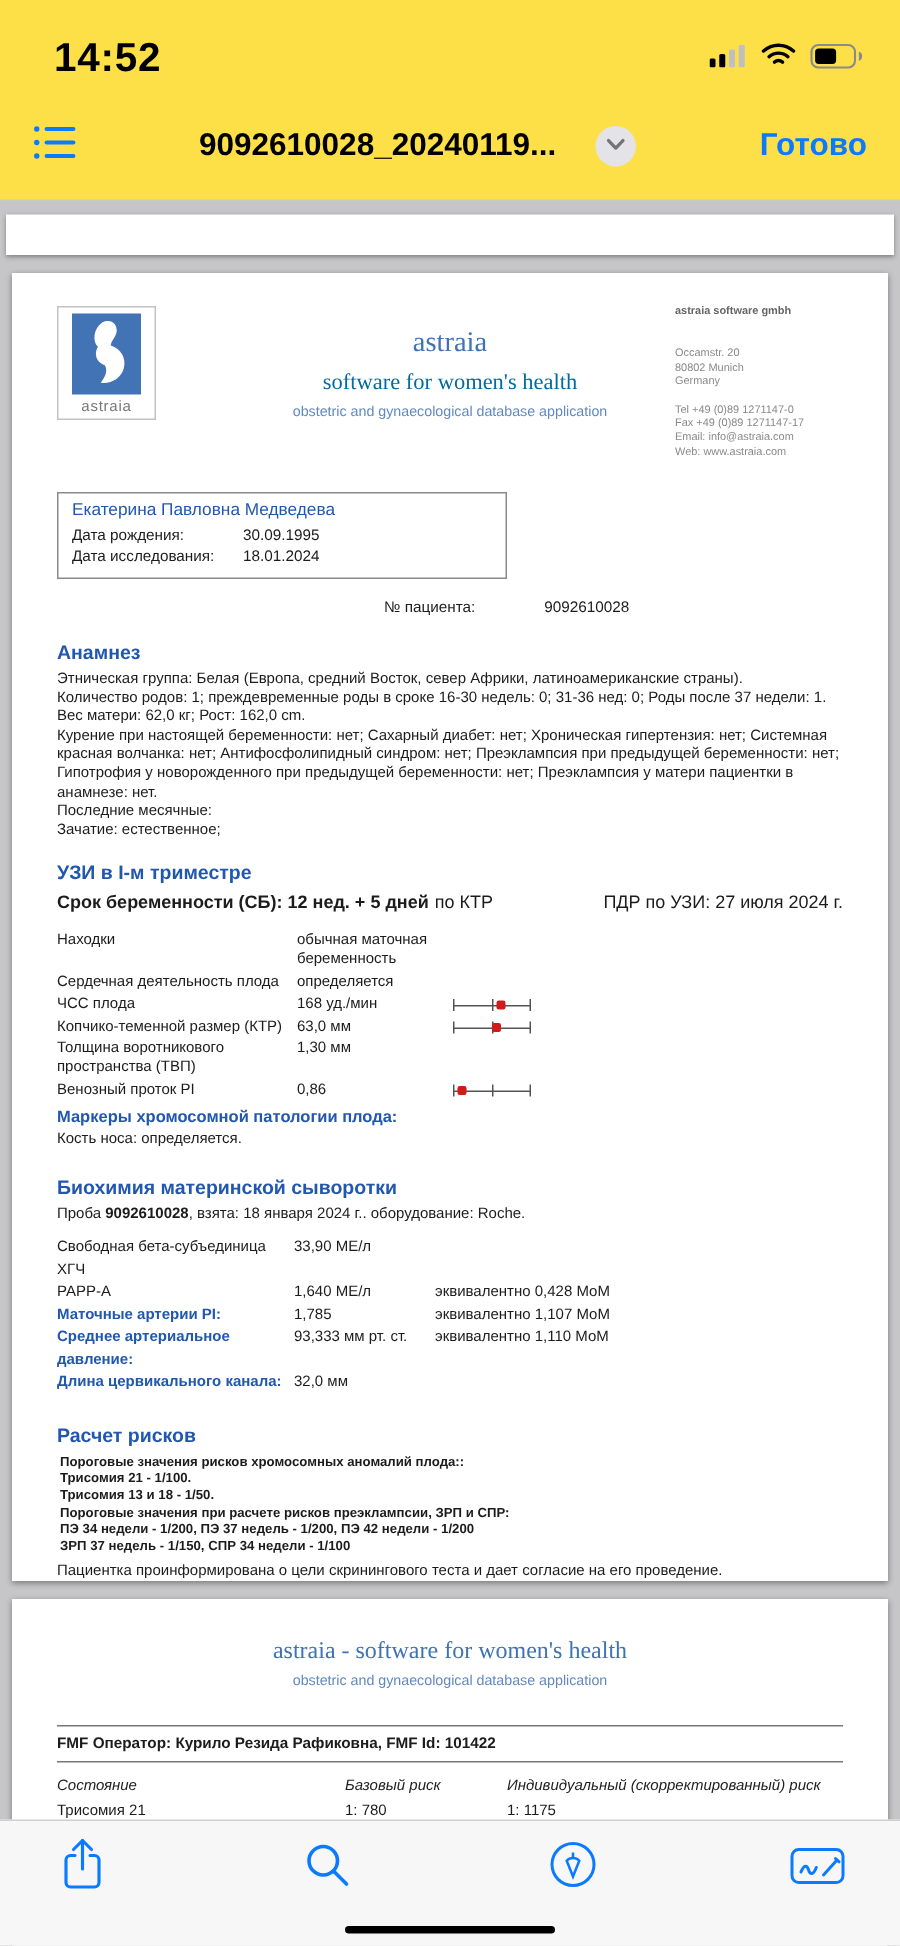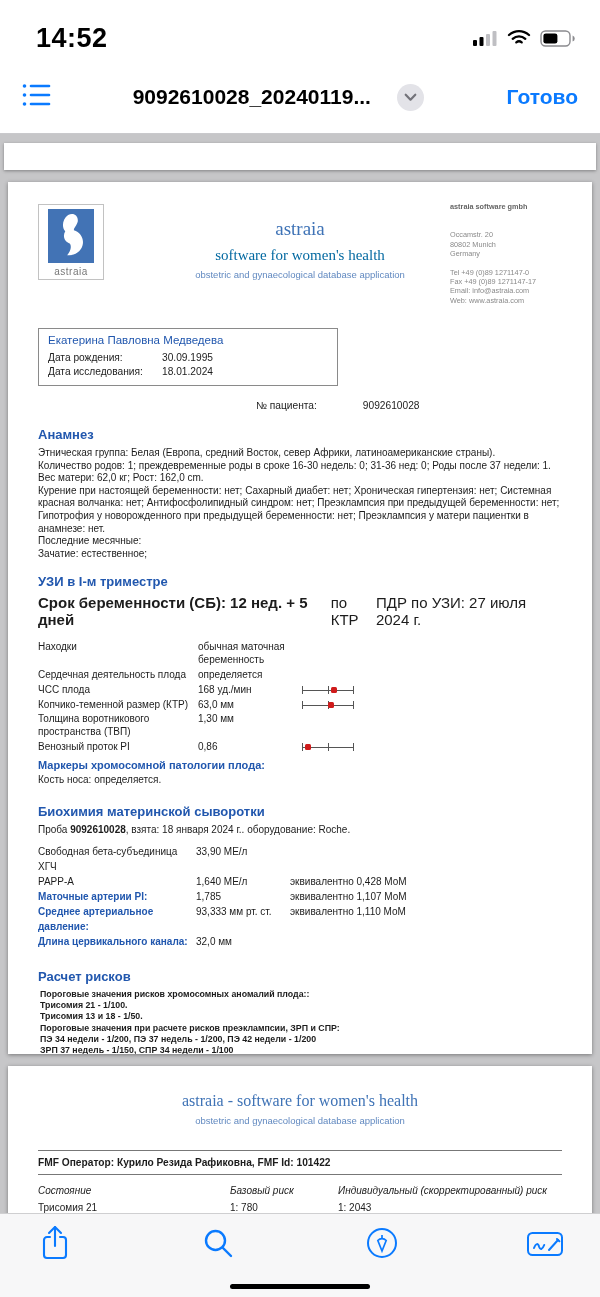--- a/index.html
+++ b/index.html
@@ -1,20 +1,20 @@
 <!DOCTYPE html>
 <html><head>
 <meta charset="utf-8">
 <style>
   *{margin:0;padding:0;box-sizing:border-box}
   html,body{width:600px;height:1297px}
   body{font-family:"Liberation Sans",sans-serif;background:#c6c6c8;position:relative;overflow:hidden}
 
   
-  .chrome-top{position:absolute;top:0;left:0;width:600px;height:134px;background:#ffffff;border-bottom:1px solid #c9c9cc;z-index:5}
+  .chrome-top{position:absolute;top:0;left:0;width:600px;height:134px;background:#fde047;border-bottom:1px solid #c9c9cc;z-index:5}
   .status-bar{height:62px;display:flex;justify-content:space-between;align-items:flex-end;padding:0 24px 8px 36px}
   .status-time{font-size:27px;font-weight:700;color:#000;letter-spacing:.5px}
   .status-icons{display:flex;align-items:center;gap:9px;padding-bottom:3px}
   .nav-bar{height:70px;display:flex;align-items:center;padding:0 14px}
   .toc-button{width:44px;height:44px;display:flex;align-items:center;justify-content:center;cursor:pointer}
   .nav-title-wrap{flex:1;display:flex;align-items:center;justify-content:center;gap:26px;min-width:0}
   .nav-title{font-size:21px;font-weight:700;color:#000;white-space:nowrap}
   .chevron-btn{width:27px;height:27px;border-radius:50%;background:#e3e3e8;display:flex;align-items:center;justify-content:center;cursor:pointer}
   .done-button{font-size:21px;font-weight:600;color:#0a7aff;padding:4px 8px;cursor:pointer}
 
@@ -45,21 +45,21 @@
   .pb-row .pl{width:114px}
   .patient-no{display:flex;margin-top:14px;font-size:10.2px}
   .patient-no .pn-label{margin-left:218px}
   .patient-no .pn-val{margin-left:46px}
 
   
   .sec-title{font-size:13px;font-weight:700;color:#2157ae}
   .an-block{margin-top:16px}
   .an-lines{margin-top:5px;font-size:10px;line-height:12.6px}
   .us-block{margin-top:14px}
-  .ga-row{display:flex;align-items:flex-start;font-size:15px;margin-top:5px}
+  .ga-row{display:flex;align-items:flex-start;font-size:12px;margin-top:5px}
   .ga-row b{margin-right:4px}
   .edd{margin-left:auto}
   .us-table{margin-top:13px}
   .mrow{display:flex;font-size:10px;line-height:12.8px;margin-bottom:2px}
   .mlabel{width:160px}
   .mvalue{width:92px}
   .chart{position:relative;width:52px;height:10px;margin-left:12px;margin-top:1px;flex-shrink:0}
   .chart::before{content:"";position:absolute;left:0;right:0;top:50%;height:1px;background:#555}
   .tick{position:absolute;top:1px;bottom:1px;width:1px;background:#555}
   .t0{left:0}.t50{left:50%}.t100{right:0}
@@ -330,21 +330,21 @@
       <hr class="rule2">
       <div class="rtable">
         <div class="rt-head">
           <div class="rt-c1">Состояние</div>
           <div class="rt-c2">Базовый риск</div>
           <div class="rt-c3">Индивидуальный (скорректированный) риск</div>
         </div>
         <div class="rt-row">
           <div class="rt-c1">Трисомия 21</div>
           <div class="rt-c2">1: 780</div>
-          <div class="rt-c3">1: 2043</div>
+          <div class="rt-c3">1: 1175</div>
         </div>
         <div class="rt-row">
           <div class="rt-c1">Трисомия 18</div>
           <div class="rt-c2">1: 1897</div>
           <div class="rt-c3">1: 19574</div>
         </div>
         <div class="rt-row">
           <div class="rt-c1">Трисомия 13</div>
           <div class="rt-c2"></div>
           <div class="rt-c3"></div>

